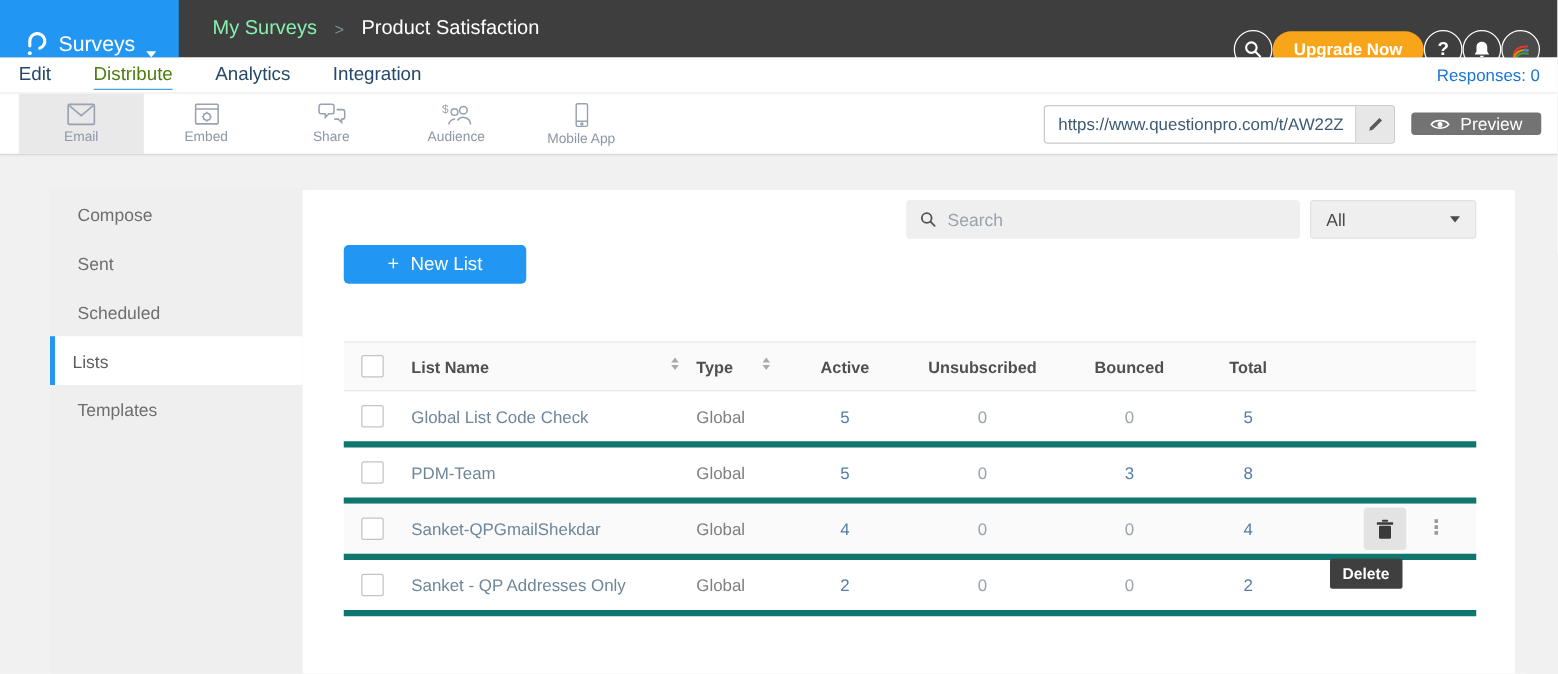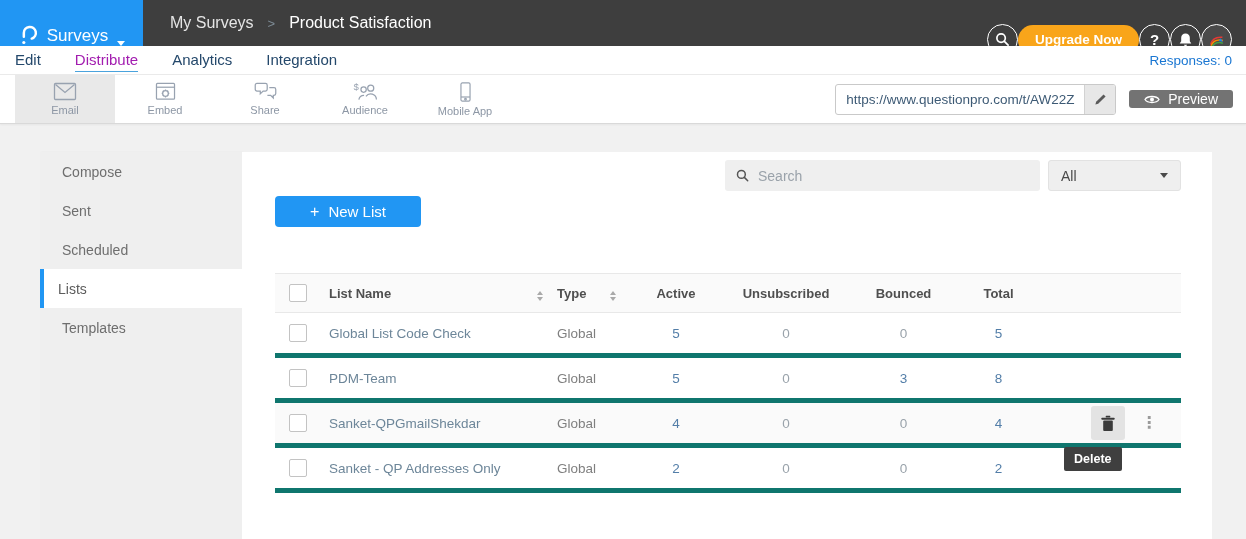--- a/index.html
+++ b/index.html
@@ -11,33 +11,33 @@
     -webkit-font-smoothing: antialiased;
   }
   svg { display: block; }
 
   
   .topbar { position: absolute; top: 0; left: 0; right: 0; height: 46px; background: #3e3e3e; display: flex; align-items: center; }
   .logo-box { width: 143px; height: 46px; background: #2196f3; color: #fff; display: flex; align-items: flex-end; justify-content: center; gap: 9px; cursor: pointer; flex: none; }
   .logo-box .product { font-size: 17px; }
   .caret-down { width: 0; height: 0; border-left: 4px solid transparent; border-right: 4px solid transparent; border-top: 5px solid currentColor; }
   .breadcrumb { display: flex; align-items: center; gap: 14px; margin-left: 27px; font-size: 16px; }
-  .bc-parent { color: #e5e5e5; cursor: pointer; }
+  .bc-parent { color: #86efac; cursor: pointer; }
   .bc-sep { color: #7d8b95; font-size: 13px; }
   .bc-cur { color: #fff; }
   .topbar-right { margin-left: auto; display: flex; align-items: center; gap: 0; margin-right: 14px; margin-top: 33px; }
   .circle-btn { width: 31px; height: 31px; border-radius: 50%; border: 1.5px solid #fff; color: #fff; display: flex; align-items: center; justify-content: center; cursor: pointer; flex: none; background: transparent; }
   .circle-btn .qmark { font-size: 15px; font-weight: 700; }
   .upgrade { height: 30px; background: #f9a51a; color: #fff; border-radius: 16px; padding: 0 17px; display: flex; align-items: center; font-size: 13.5px; font-weight: 700; cursor: pointer; }
   .avatar { background: #4a4a4a; }
 
   
   .tabbar { position: absolute; top: 46px; left: 0; right: 0; height: 29px; background: #fff; border-bottom: 1px solid #eaeaea; display: flex; align-items: center; padding-left: 15px; gap: 34px; }
   .tab { font-size: 15px; color: #24486b; cursor: pointer; line-height: 22px; }
-  .tab.active { color: #a21caf; border-bottom: 1px solid #4aa3dd; }
+  .tab.active { color: #4d7c0f; border-bottom: 1px solid #4aa3dd; }
   .responses { margin-left: auto; margin-right: 14px; font-size: 13.5px; color: #1976d2; }
 
   
   .toolbar { position: absolute; top: 75px; left: 0; right: 0; height: 49px; background: #fff; border-bottom: 1px solid #d9d9d9; display: flex; align-items: stretch; padding-left: 15px; box-shadow: 0 1px 2px rgba(0,0,0,0.05); }
   .channel { width: 100px; display: flex; flex-direction: column; align-items: center; justify-content: center; gap: 3px; cursor: pointer; color: #98a2b0; }
   .channel.active { background: #e9e9e9; }
   .channel .ch-label { font-size: 11px; color: #8d97a5; }
   .channel svg { stroke: #98a2b0; fill: none; stroke-width: 1.3; }
   .url-zone { margin-left: auto; display: flex; align-items: center; gap: 13px; margin-right: 13px; }
   .url-wrap { position: relative; width: 281px; height: 31px; }
@@ -62,21 +62,21 @@
   .new-list-btn .plus { font-size: 16px; }
 
   
   .ltable { position: absolute; left: 33px; top: 121px; width: 906px; font-size: 13.5px; }
   .thead, .trow { display: grid; grid-template-columns: 46px 228px 82px 90px 130px 105px 85px 1fr; align-items: center; }
   .thead { height: 40px; background: #fafafa; border-top: 1px solid #e8e8e8; border-bottom: 1px solid #e8e8e8; font-size: 13px; font-weight: 700; color: #4f4f4f; }
   .trow { height: 45px; border-bottom: 5px solid #0f766e; }
   .trow.hovered { background: #fafafa; }
   .cell-cb { display: flex; justify-content: center; }
   .checkbox { width: 18px; height: 18px; border: 1px solid #c3c3c3; border-radius: 2px; background: #fff; cursor: pointer; }
-  .h-name, .h-type { display: flex; align-items: flex-end; padding-left: 8px; cursor: pointer; }
+  .h-name, .h-type { display: flex; align-items: flex-start; padding-left: 8px; cursor: pointer; }
   .h-name { justify-content: space-between; padding-right: 6px; }
   .h-type { gap: 24px; }
   .h-center { text-align: center; }
   .sort { display: flex; flex-direction: column; gap: 2px; align-items: center; }
   .sort .up { width: 0; height: 0; border-left: 3.5px solid transparent; border-right: 3.5px solid transparent; border-bottom: 4.5px solid #a9a9a9; }
   .sort .dn { width: 0; height: 0; border-left: 3.5px solid transparent; border-right: 3.5px solid transparent; border-top: 4.5px solid #a9a9a9; }
   .cell-name { padding-left: 8px; color: #6d8699; cursor: pointer; }
   .cell-type { padding-left: 8px; color: #7f7f7f; }
   .num { text-align: center; }
   .num-link { color: #537ea8; cursor: pointer; }

